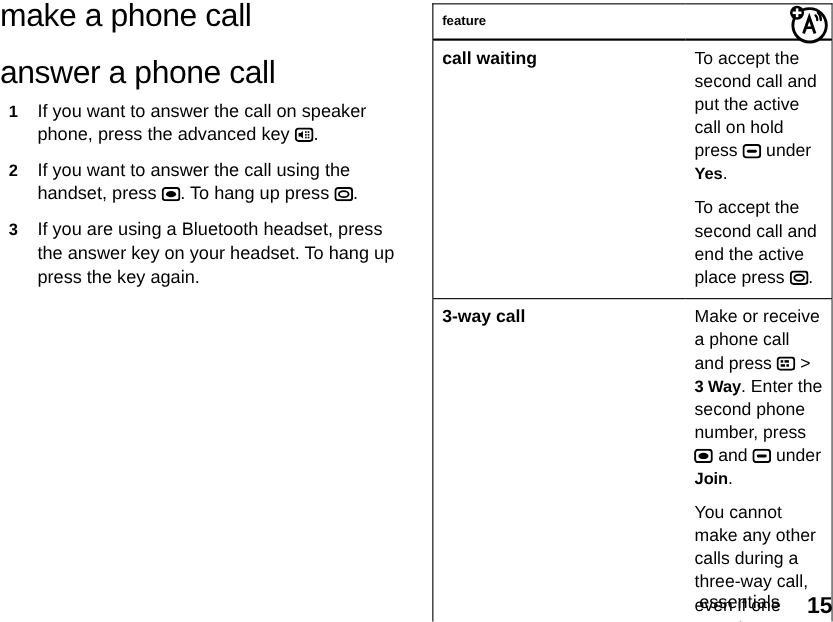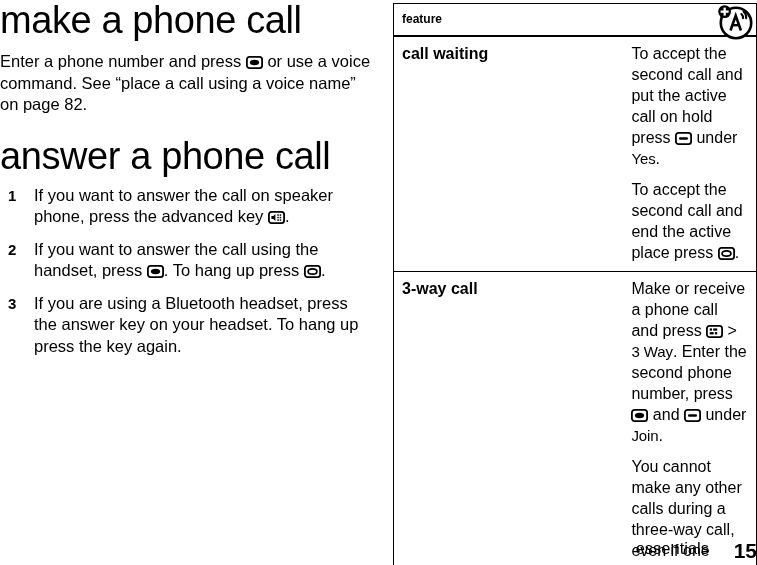--- a/index.html
+++ b/index.html
@@ -27,21 +27,21 @@
     top: 0px;
     width: 372px;
   }
   .col-right {
     position: absolute;
     left: 393px;
     top: 0px;
     width: 364px;
   }
   h1.section-title {
-    font-size: 38px;
+    font-size: 29px;
     font-weight: normal;
     letter-spacing: -0.4px;
     margin: 0 0 10px 0;
     line-height: 1.08;
   }
   h1.section-title.second {
     margin-top: 20px;
     margin-bottom: 8px;
   }
   p.body-text {
@@ -96,21 +96,21 @@
     border-bottom: 2.5px solid #000;
   }
   tr.rowline td {
     border-top: 1.2px solid #000;
   }
   td p {
     margin: 0 0 10px 0;
   }
   td p:last-child { margin-bottom: 0; }
   .bold-ui {
-    font-weight: normal;
+    font-weight: bold;
     font-size: 15px;
     letter-spacing: -0.1px;
   }
   
   .footer {
     position: absolute;
     right: 0px;
     bottom: 2px;
     display: flex;
     align-items: flex-start;
@@ -140,26 +140,20 @@
 </style>
 </head>
 <body>
 
 <div class="page">
 
   <div class="col-left">
 
     <h1 class="section-title">make a phone call</h1>
 
-    <p class="body-text">
-      <span>Enter a phone number and press </span><span class="keyicon"><svg width="17" height="13" viewBox="0 0 17 13">
-            <rect x="0.9" y="0.9" width="15.2" height="11.2" rx="2.6" ry="2.6" fill="#fff" stroke="#000" stroke-width="1.8"></rect>
-            <ellipse cx="8.5" cy="6.5" rx="4.6" ry="2.8" fill="#000"></ellipse>
-          </svg></span><span> or use a voice command. See “place a call using a voice name” on page 82.</span>
-    </p>
 
 
     <h1 class="section-title second">answer a phone call</h1>
 
     <ol class="steps">
 
       <li>
         <span class="num">1</span>
         <span>If you want to answer the call on speaker phone, press the advanced key </span><span class="keyicon"><svg width="17" height="13" viewBox="0 0 17 13">
               <rect x="0.9" y="0.9" width="15.2" height="11.2" rx="2.6" ry="2.6" fill="#fff" stroke="#000" stroke-width="1.8"></rect>

